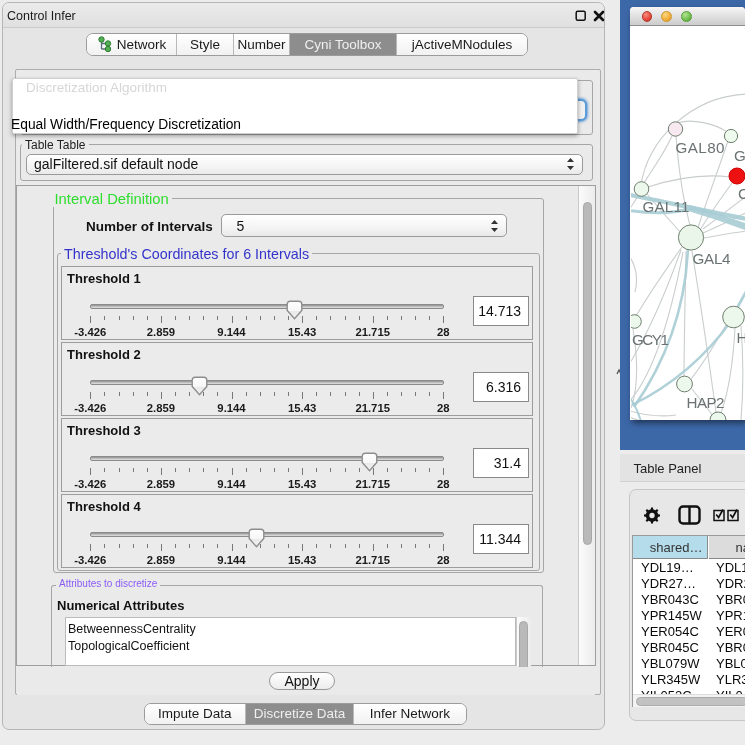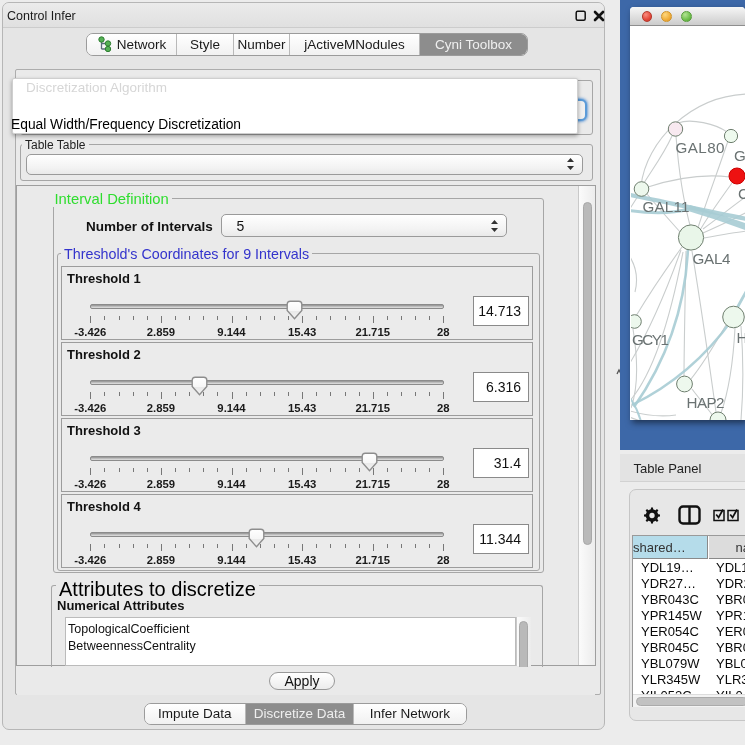--- a/index.html
+++ b/index.html
@@ -106,33 +106,34 @@
 <div class="tabstrip" style="left:86px;top:32.5px;width:442px;height:23px">
   <div class="tab" style="width:90px">
     <svg width="16" height="16" viewBox="0 0 16 16" style="margin-right:4px">
       <path d="M4.5,4 L4.5,13 M4.5,7.5 L10.5,7.5 M4.5,13 L10.5,13" stroke="#5a6a7a" stroke-width="1.3" fill="none"></path>
       <circle cx="4.5" cy="3.5" r="2.7" fill="#55b055" stroke="#2e7d32"></circle>
       <circle cx="11" cy="7.5" r="2.7" fill="#55b055" stroke="#2e7d32"></circle>
       <circle cx="11" cy="13" r="2.7" fill="#55b055" stroke="#2e7d32"></circle>
     </svg>Network</div>
   <div class="tab" style="width:57px">Style</div>
   <div class="tab" style="width:56px">Number</div>
+  <div class="tab sel" style="width:107px">Cyni Toolbox</div>
   <div class="tab" style="width:130px">jActiveMNodules</div>
-  <div class="tab sel" style="width:107px">Cyni Toolbox</div>
 </div>
 
 <div id="content"></div>
 
 <div class="group" style="left:20px;top:80px;width:573px;height:55px"></div>
 
 <div class="abs" style="left:545px;top:98.5px;width:42px;height:22px;background:#f0f0f0;border:2px solid #5b9bd8;border-radius:6px;box-shadow:0 0 2.5px 1px rgba(100,155,215,0.9)"></div>
 
 <div class="group" style="left:20px;top:144px;width:573px;height:37px;border-radius:3px"></div>
 <div class="gtitle" style="left:22px;top:137.5px;color:#222">Table Table</div>
 <div class="combo" style="left:26px;top:153.5px;width:557px;height:21px">
+  <span style="margin-left:7px">galFiltered.sif default node</span>
   <span class="arr">
       <svg width="9" height="14" viewBox="0 0 9 14">
     <path d="M4.5,1 L8,5 L1,5 Z" fill="#333"></path>
         <path d="M4.5,13 L8,9 L1,9 Z" fill="#333"></path>
       </svg>
     </span>
 </div>
 
 <div id="popup">
   <div class="ghost">Discretization Algorithm</div>
@@ -151,21 +152,21 @@
   <span style="margin-left:15px">5</span>
   <span class="arr">
       <svg width="9" height="14" viewBox="0 0 9 14">
     <path d="M4.5,1 L8,5 L1,5 Z" fill="#333"></path>
         <path d="M4.5,13 L8,9 L1,9 Z" fill="#333"></path>
       </svg>
     </span>
 </div>
 
 <div class="group" style="left:57px;top:253px;width:483px;height:318px"></div>
-<div class="gtitle" style="left:61px;top:246px;color:#3333cc;font-size:14.3px">Threshold's Coordinates for 9 Intervals</div>
+<div class="gtitle" style="left:61px;top:246px;color:#3333cc;font-size:14.3px">Threshold's Coordinates for 6 Intervals</div>
 
 <div class="tbox" style="top:265.5px"></div>
 <div class="btxt" style="left:67px;top:271.0px">Threshold 1</div>
 <div class="track" style="top:304.0px"></div>
 <div class="tick" style="left:90.3px;top:315.5px;height:7px"></div>
 <div class="tick" style="left:104.4px;top:315.5px;height:4.5px"></div>
 <div class="tick" style="left:118.5px;top:315.5px;height:4.5px"></div>
 <div class="tick" style="left:132.7px;top:315.5px;height:4.5px"></div>
 <div class="tick" style="left:146.8px;top:315.5px;height:4.5px"></div>
 <div class="tick" style="left:160.9px;top:315.5px;height:7px"></div>
@@ -346,25 +347,25 @@
         <stop offset="0.55" stop-color="#f6f6f6"></stop>
         <stop offset="0.56" stop-color="#e9e9e9"></stop>
         <stop offset="1" stop-color="#f2f2f2"></stop>
       </linearGradient>
     </defs>
  <path d="M1.2,4.2 Q1.2,1.2 4.2,1.2 L12.8,1.2 Q15.8,1.2 15.8,4.2 L15.8,10.5 L8.5,18.8 L1.2,10.5 Z" fill="url(#thg4)" stroke="#8d8d8d" stroke-width="1.4"></path>
 </svg>
 <div class="vbox" style="top:524.0px">11.344</div>
 
 <div class="group" style="left:51px;top:585px;width:492px;height:95px;border-bottom:none"></div>
-<div class="gtitle" style="left:56px;top:578px;color:#000000;font-size:20px">Attributes to discretize</div>
+<div class="gtitle" style="left:56px;top:578px;color:#8b5cf6;font-size:10px">Attributes to discretize</div>
 <div class="btxt" style="left:57px;top:598px;font-size:13px">Numerical Attributes</div>
 <div id="numlist">
+  <div>BetweennessCentrality</div>
   <div>TopologicalCoefficient</div>
-  <div>BetweennessCentrality</div>
 </div>
 <div class="vsbtrack" style="left:516px;top:617px;width:15px;height:49px"></div>
 <div class="vsbthumb" style="left:518.5px;top:621px;width:9px;height:60px"></div>
 
 <div class="abs" style="left:17px;top:666.5px;width:578px;height:28px;background:#eaeaea"></div>
 <div id="apply">Apply</div>
 
 <div class="tabstrip" style="left:143.5px;top:702.5px;width:323px;height:22px">
   <div class="tab" style="width:102px">Impute Data</div>
   <div class="tab sel" style="width:109px">Discretize Data</div>
@@ -448,21 +449,21 @@
   <path d="M11.5,1.5 L11.5,18.5" stroke="#111" stroke-width="2.4"></path>
   </svg>
 <svg class="abs" style="left:713px;top:508px" width="28" height="14" viewBox="0 0 28 14">
   <rect x="1" y="2.5" width="10" height="10" fill="none" stroke="#111" stroke-width="1.5"></rect>
   <path d="M3.2,6.5 L5.6,9.5 L10,1.5" fill="none" stroke="#111" stroke-width="1.7"></path>
   <rect x="15" y="2.5" width="10" height="10" fill="none" stroke="#111" stroke-width="1.5"></rect>
   <path d="M17.2,6.5 L19.6,9.5 L24,1.5" fill="none" stroke="#111" stroke-width="1.7"></path>
   </svg>
 
 <div id="tablewhite"></div>
-<div class="hcell" style="left:633px;width:74.5px;background:#b5dcea;text-align:left;padding-right:4px;top:535.5px">shared…</div>
+<div class="hcell" style="left:633px;width:74.5px;background:#b5dcea;text-align:right;padding-right:4px;top:535.5px">shared…</div>
 <div class="hcell" style="left:708.5px;width:37px;background:#dcdcdc;padding-left:27px;top:535.5px">na</div>
 <div class="trow" style="top:559.5px">
     <span class="c1">YDL19…</span>
     <span class="c2">YDL1</span>
   </div>
 <div class="trow" style="top:575.6px">
     <span class="c1">YDR27…</span>
     <span class="c2">YDR2</span>
   </div>
 <div class="trow" style="top:591.7px">

